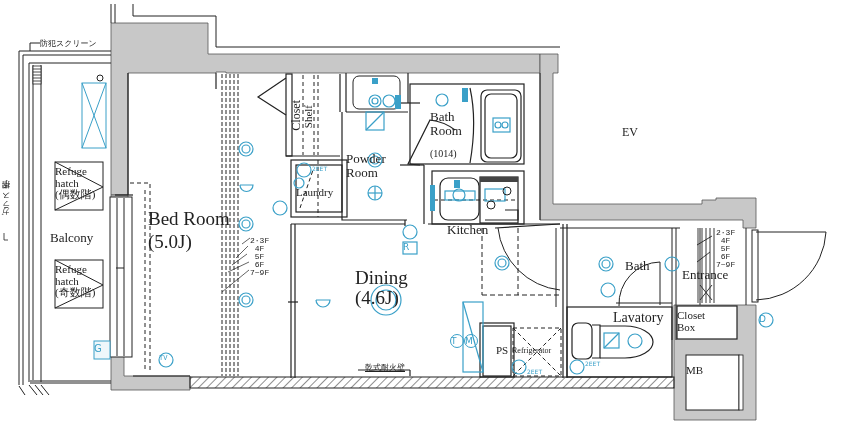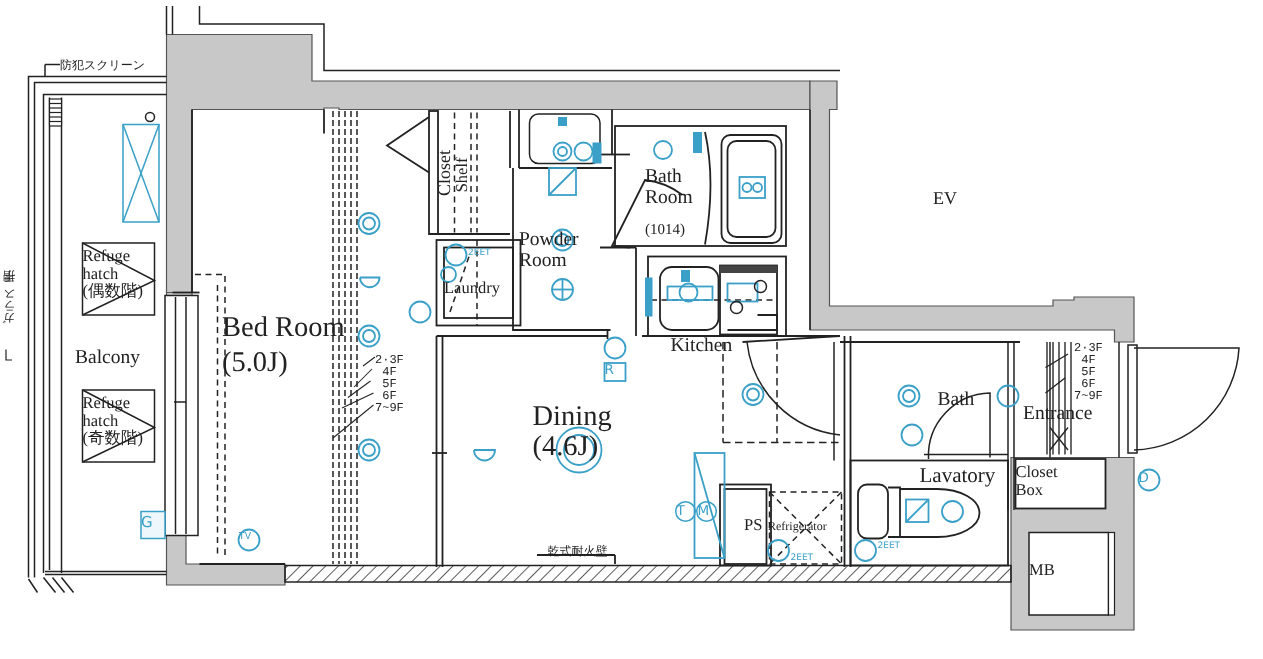--- a/index.html
+++ b/index.html
@@ -376,21 +376,21 @@
   <div style="font-size:10px;margin-top:12px;">(1014)</div>
 </div>
 
 <div class="lbl room" style="left:447px;top:223px;font-size:13px;">Kitchen</div>
 
 <div class="lbl room" style="left:355px;top:268px;width:62px;">
   <div>Dining</div>
   <div style="">(4.6J)</div>
 </div>
 
-<div class="lbl tiny" style="left:365px;top:364px;">乾式耐火壁</div>
+<div class="lbl tiny" style="left:365px;top:364px;text-decoration:underline;">乾式耐火壁</div>
 
 <div class="lbl room" style="left:622px;top:126px;font-size:12px;">EV</div>
 
 <div class="lbl room" style="left:625px;top:259px;font-size:13px;">Bath</div>
 
 <div class="lbl room" style="left:682px;top:268px;font-size:13px;">Entrance</div>
 
 <div class="lbl floors" style="left:716px;top:229px;">
   <div>2·3F</div>
   <div>4F</div>
@@ -399,21 +399,21 @@
   <div>7~9F</div>
 </div>
 
 <div class="lbl room" style="left:613px;top:311px;font-size:14px;">Lavatory</div>
 
 <div class="lbl small" style="left:677px;top:310px;width:60px;">
   <div>Closet</div>
   <div>Box</div>
 </div>
 
-<div class="lbl small" style="left:686px;top:375px;width:53px;">MB</div>
+<div class="lbl small" style="left:686px;top:365px;width:53px;">MB</div>
 
 <div class="lbl small" style="left:496px;top:345px;width:46px;">PS</div>
 
 <div class="lbl" style="left:512px;top:347px;width:52px;font-size:8px;">Refrigerator</div>
 
 <div class="lbl" style="left:94px;top:344px;width:16px;font-size:10px;color:#3aa0c8;font-family:'DejaVu Sans',sans-serif;">G</div>
 <div class="lbl" style="left:159px;top:355px;width:14px;font-size:7px;color:#3aa0c8;font-family:Liberation Mono, monospace;">TV</div>
 <div class="lbl" style="left:403px;top:243px;width:14px;font-size:9px;color:#3aa0c8;font-family:'DejaVu Sans',sans-serif;">R</div>
 <div class="lbl" style="left:759px;top:315px;width:14px;font-size:9px;color:#3aa0c8;font-family:'DejaVu Sans',sans-serif;">D</div>
 <div class="lbl" style="left:450px;top:334px;width:12px;font-size:9px;color:#3aa0c8;border:1px solid #3aa0c8;border-radius:50%;height:12px;line-height:12px;font-family:'DejaVu Sans',sans-serif;">T</div>

